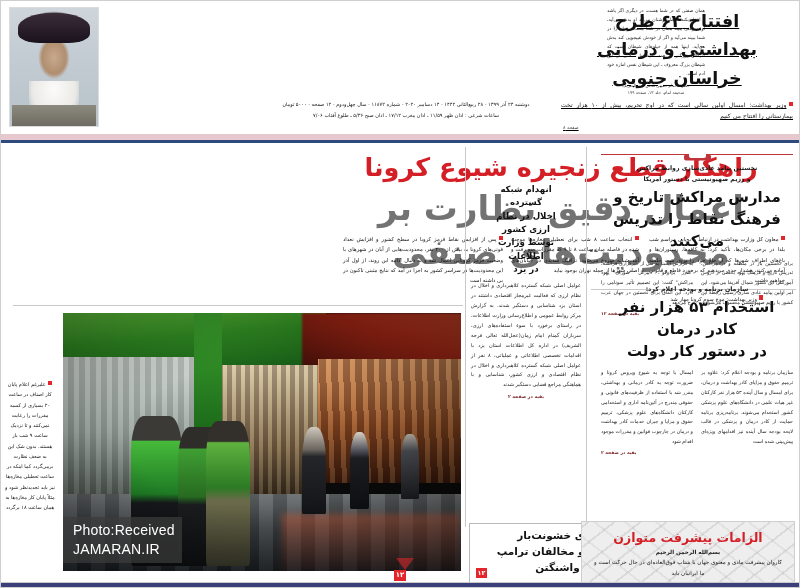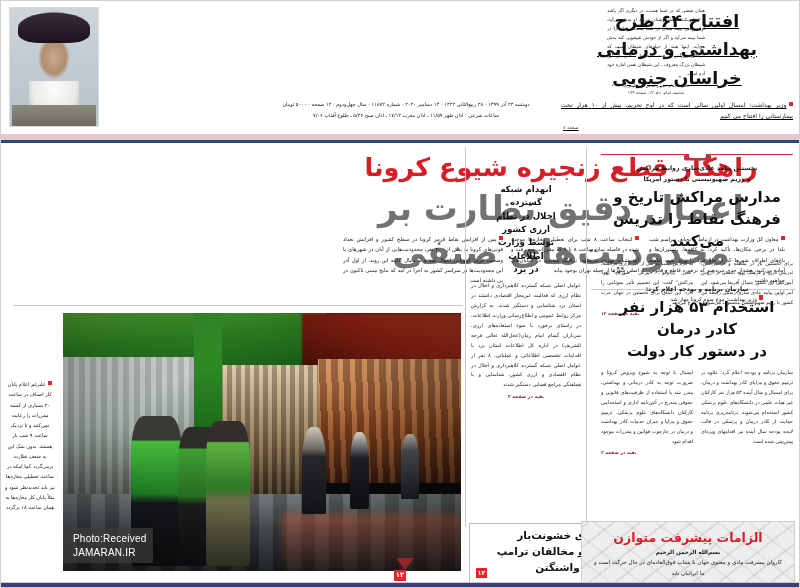--- a/index.html
+++ b/index.html
@@ -189,21 +189,21 @@
     position:absolute;left:85%;top:47%;width:4.5%;height:25%;
     background:linear-gradient(180deg,#b9b2a8 0%,#4a4c52 26%,#1a1c20 100%);
     border-radius:40% 40% 4% 4%;
   }
   .ph-vign{
     position:absolute;inset:0;
     background:radial-gradient(ellipse at 46% 48%, rgba(0,0,0,0) 38%, rgba(0,0,0,.45) 100%);
   }
   .wm{
     position:absolute;left:0;bottom:8px;padding:4px 7px 4px 10px;
-    background:rgba(60,60,60,.72);color:#fff;font-size:10px;line-height:1.35;
+    background:rgba(60,60,60,.72);color:#fff;font-size:14px;line-height:1.35;
     font-family:"Liberation Sans",sans-serif;direction:ltr;text-align:left;letter-spacing:.2px;
   }
   
   .lsb{position:absolute;left:4px;top:378px;width:50px;direction:rtl;}
   .lsb .tx{font-size:5.0px;line-height:2.05;text-align:center;color:#141414;}
   
   .bl-box{position:absolute;left:468px;top:522px;width:190px;height:58px;border:1px solid #b9b9b9;background:#fff;}
   .bl-box .t{direction:rtl;text-align:center;font-size:10.5px;line-height:1.5;font-weight:bold;color:#111;padding-top:4px;}
   .minipg{
     position:absolute;left:6px;bottom:4px;width:11px;height:10px;background:#e3262b;color:#fff;

